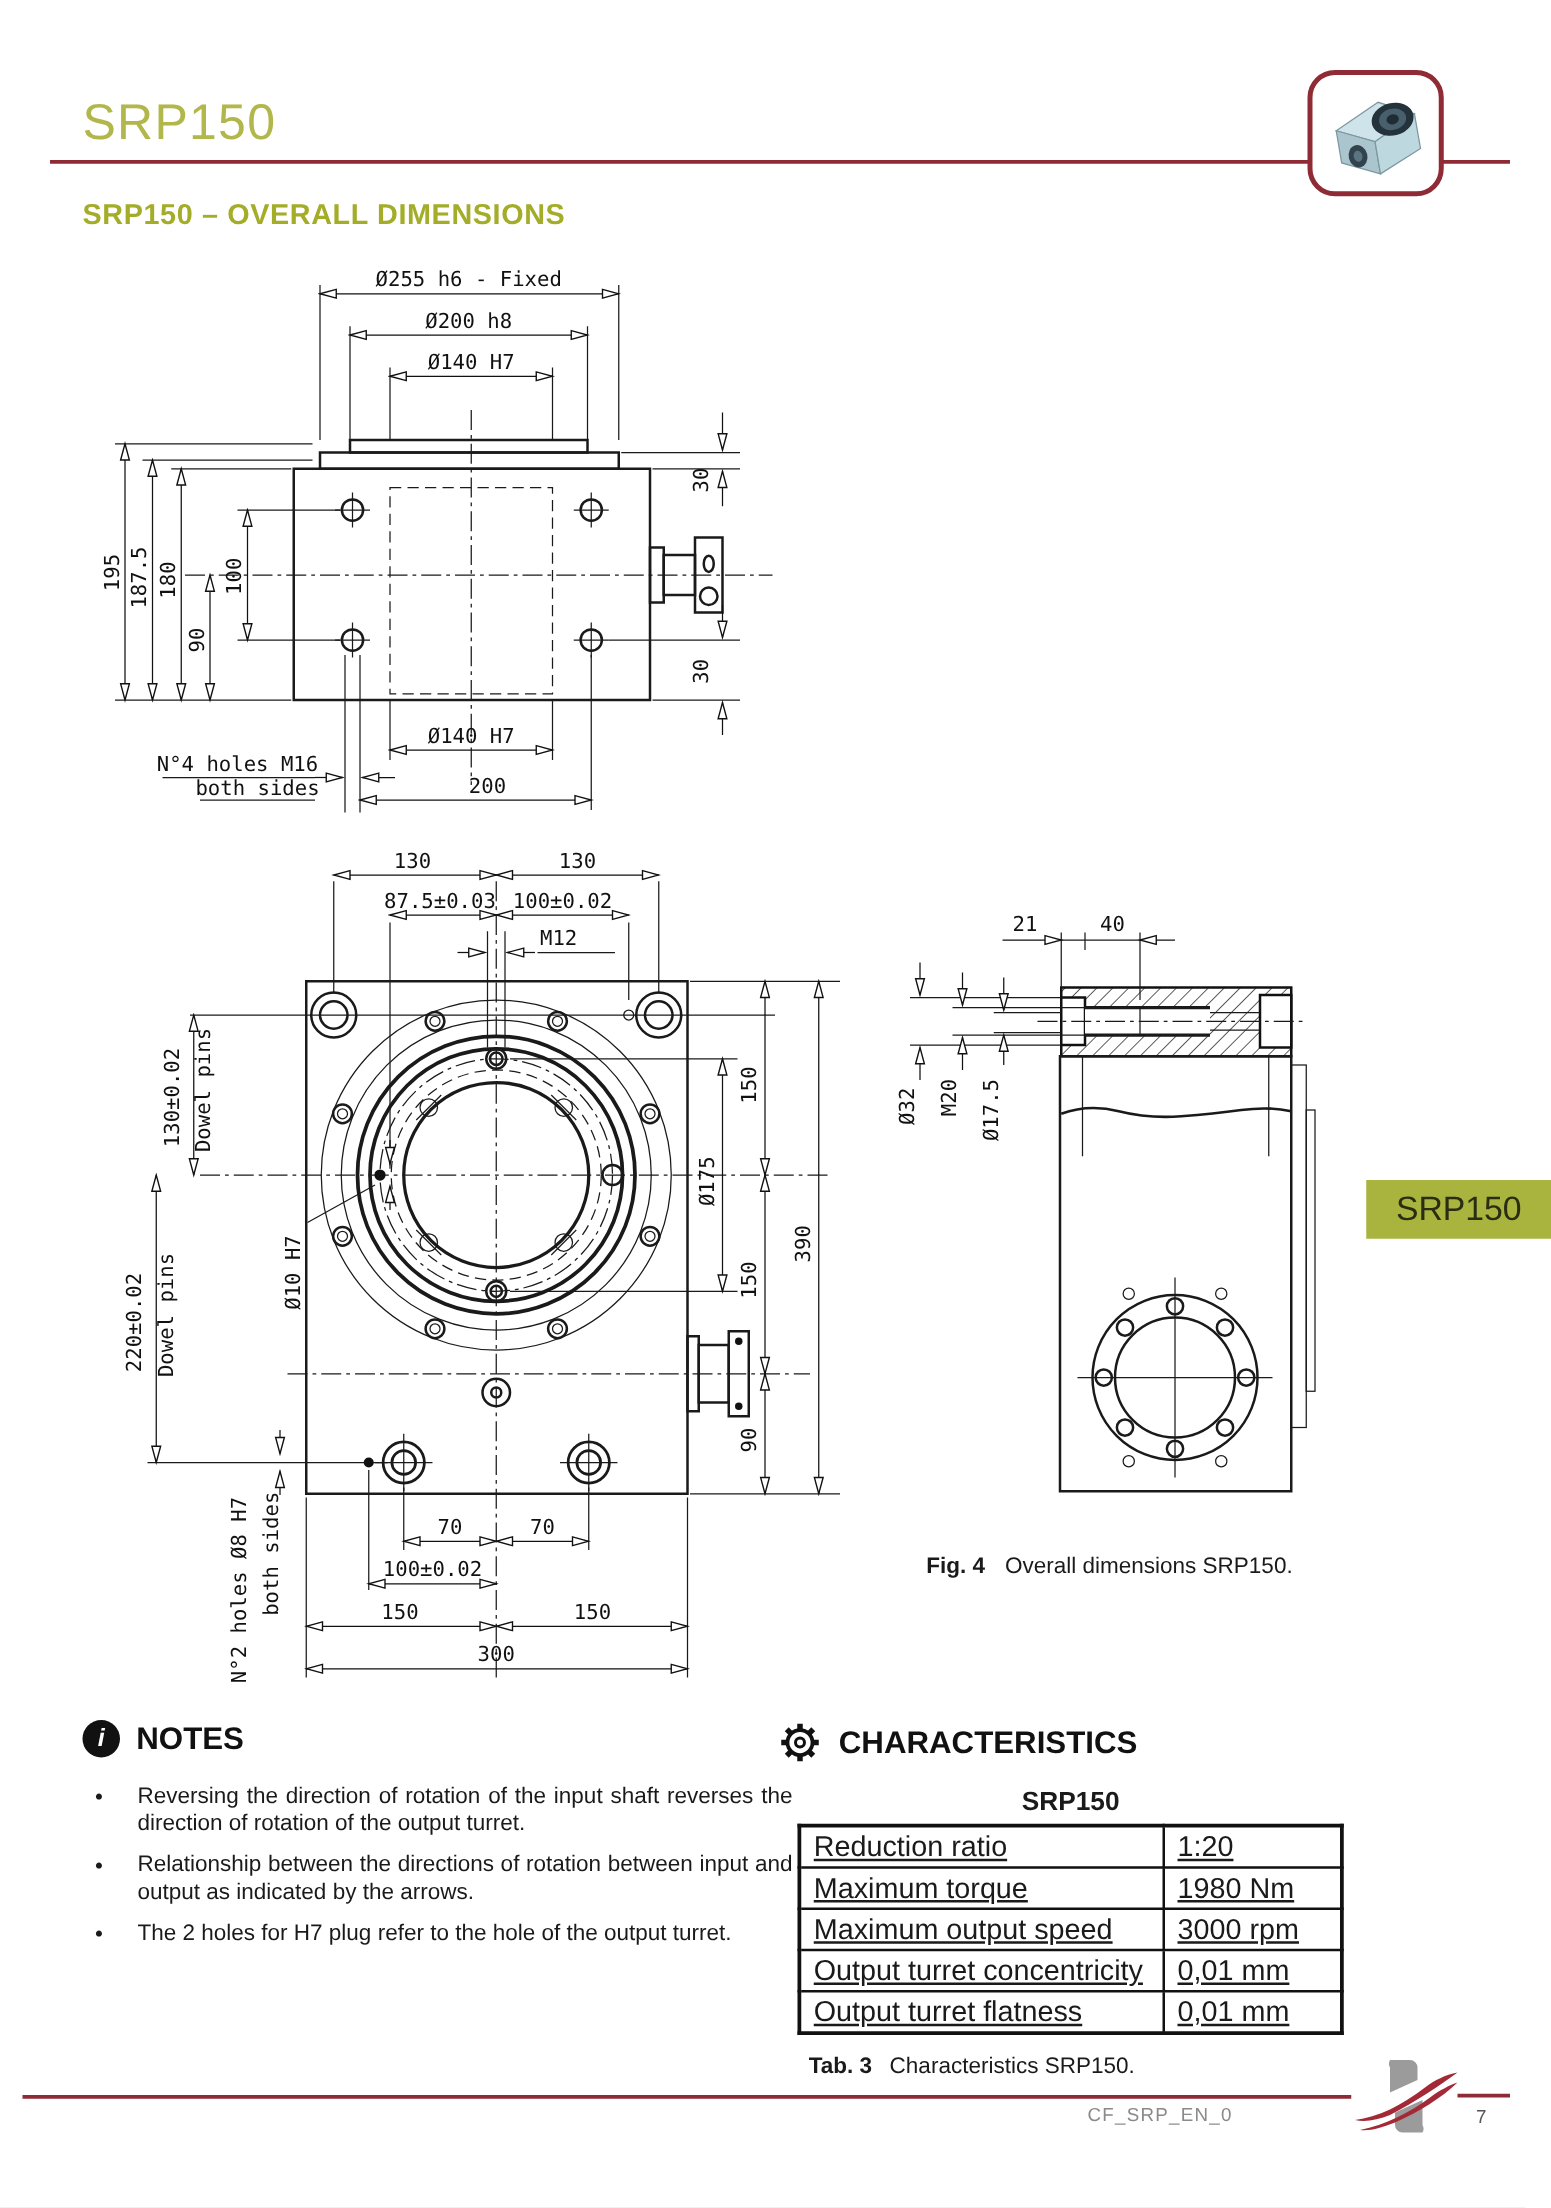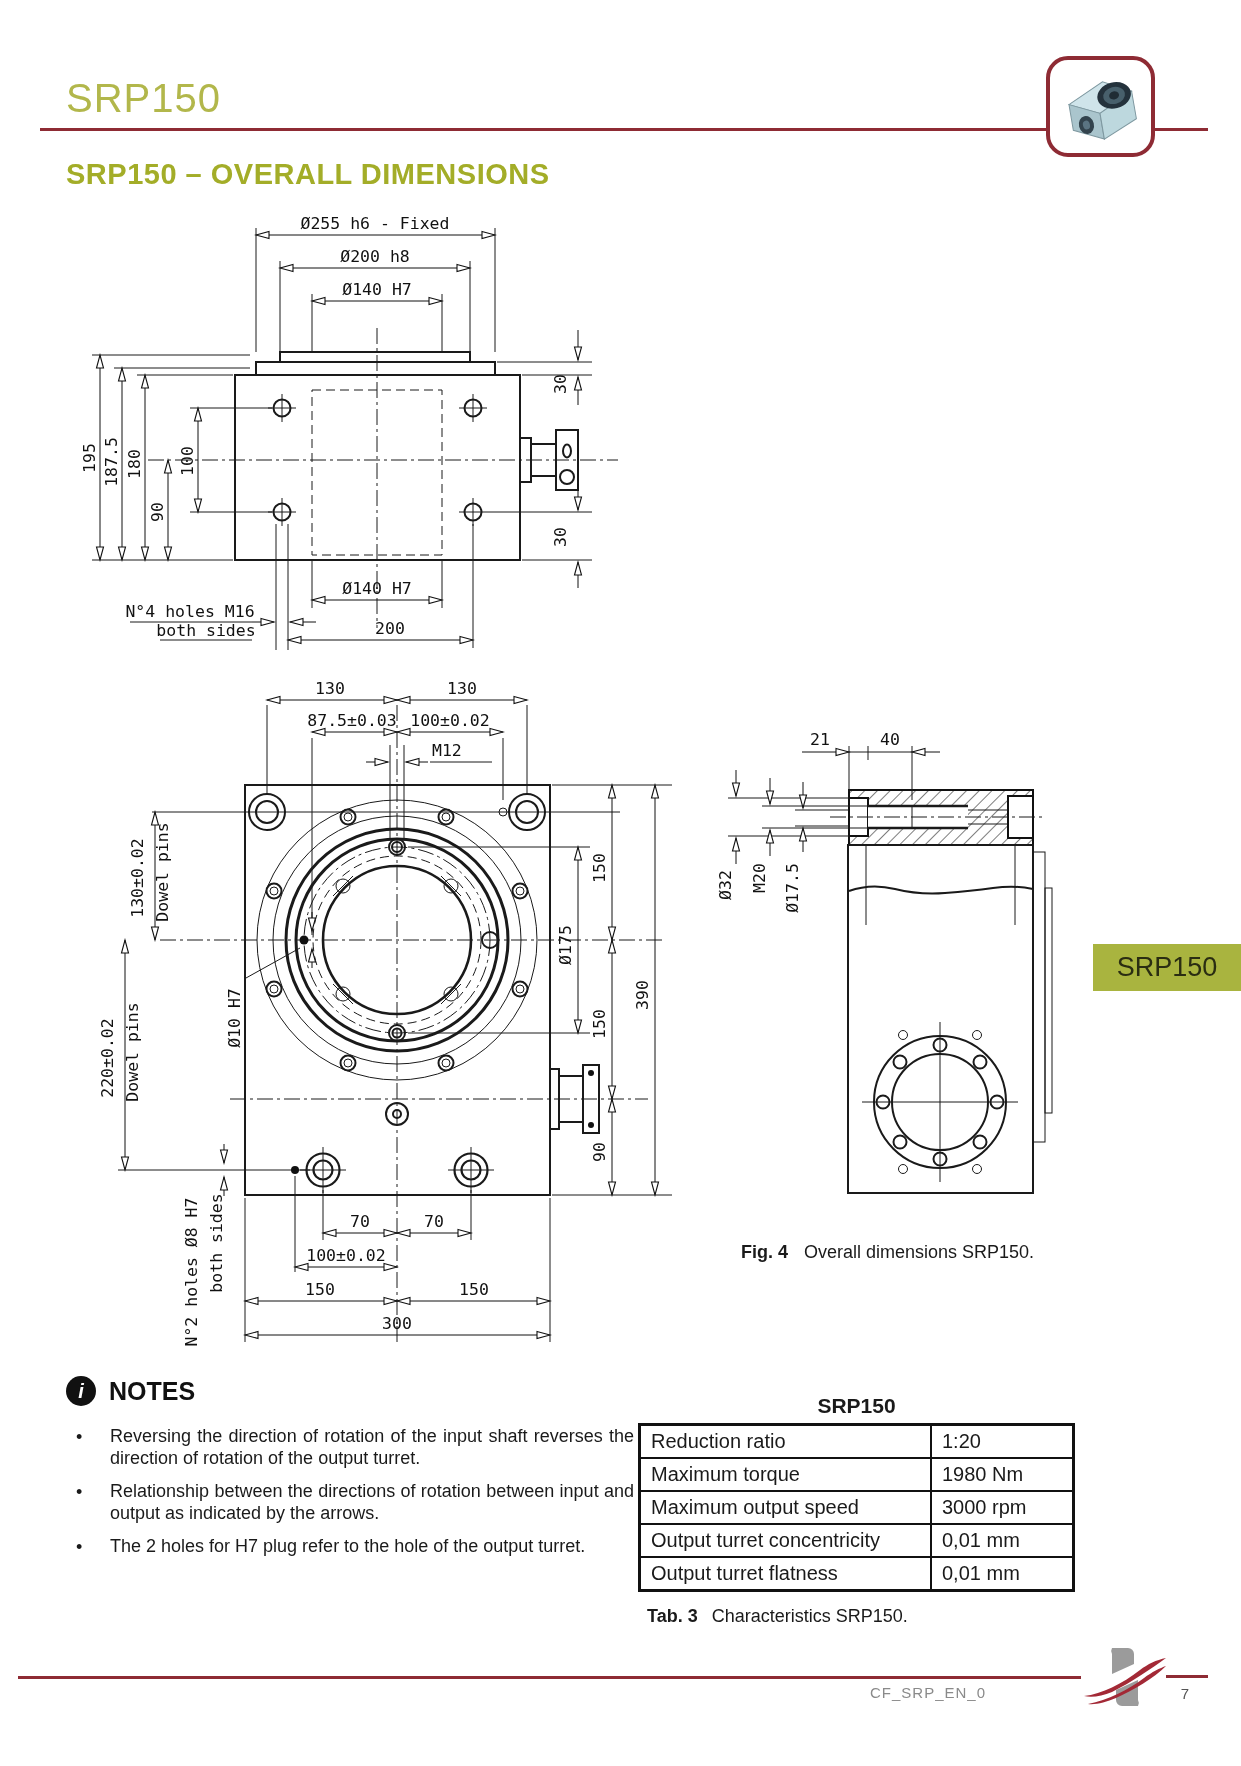--- a/index.html
+++ b/index.html
@@ -3,21 +3,21 @@
 <meta charset="utf-8">
 <style>
   html,body{margin:0;padding:0;background:#e8e8e8;}
   .page{position:relative;width:1241px;height:1766px;background:#ffffff;margin:0 auto;
         font-family:"Liberation Sans",sans-serif;color:#1a1a1a;overflow:hidden;}
   
   .header-title{position:absolute;left:66px;top:76px;font-size:40px;letter-spacing:1px;color:#b2b74b;}
   .header-rule{position:absolute;left:40px;top:128px;width:1168px;height:3px;background:#8e2b34;z-index:1;}
   .logo-box{position:absolute;left:1046px;top:56px;width:101px;height:93px;background:#fff;
             border:4px solid #8e2b34;border-radius:22px;z-index:2;display:flex;align-items:center;justify-content:center;}
-  .section-title{position:absolute;left:66px;top:158px;font-size:29px;font-weight:bold;color:#a3ad28;letter-spacing:.5px;}
+  .section-title{position:absolute;left:66px;top:158px;font-size:23px;font-weight:bold;color:#a3ad28;letter-spacing:.5px;}
   
   svg.drawings{position:absolute;left:0;top:0;width:1241px;height:1350px;z-index:0;}
   svg .ln{stroke:#1a1a1a;stroke-width:2;fill:none;}
   svg .b3{stroke-width:3;}
   svg .b26{stroke-width:2.6;}
   svg .thin{stroke:#1a1a1a;stroke-width:1;fill:none;}
   svg .dash{stroke-dasharray:9 5;}
   svg .dd{stroke-dasharray:16 4 3 4;stroke-width:1;}
   svg .dl{stroke:#111;stroke-width:1;fill:none;marker-start:url(#arr);marker-end:url(#arr);}
   svg .de{stroke:#111;stroke-width:1;fill:none;marker-end:url(#arr);}
@@ -35,21 +35,21 @@
   .info-icon{width:30px;height:30px;border-radius:50%;background:#111;color:#fff;display:flex;
              align-items:center;justify-content:center;font-size:20px;font-weight:bold;font-style:italic;}
   .notes ul{margin:20px 0 0 0;padding:0;list-style:none;}
   .notes li{position:relative;padding-left:44px;margin-bottom:11px;font-size:18px;line-height:1.22;
             text-align:justify;}
   .notes li .bullet{position:absolute;left:10px;top:1px;font-size:18px;}
   
   .chars{position:absolute;left:622px;top:1376px;width:510px;z-index:3;}
   .chars .tbl-title{width:437px;margin:18px 0 5px 16px;text-align:center;font-size:21px;font-weight:bold;}
   table.chars-tbl{border-collapse:collapse;margin-left:16px;width:437px;}
-  table.chars-tbl td{border:2px solid #111;height:31px;font-size:20px;padding:0 0 0 10px;}
+  table.chars-tbl td{border:2px solid #111;height:31px;font-size:23px;padding:0 0 0 10px;text-decoration:underline;}
   table.chars-tbl{border:3px solid #111;}
   table.chars-tbl td.val{width:130px;}
   .tab-caption{margin:14px 0 0 25px;font-size:18px;}
   .tab-caption b{margin-right:14px;}
   
   .footer-rule{position:absolute;left:18px;top:1676px;width:1063px;height:3px;background:#8e2b34;}
   .footer-rule2{position:absolute;left:1166px;top:1675px;width:42px;height:3px;background:#8e2b34;}
   .footer-code{position:absolute;left:870px;top:1684px;width:200px;text-align:left;font-size:15px;
                color:#8a8a8a;letter-spacing:1px;}
   .footer-page{position:absolute;left:1170px;top:1685px;width:30px;text-align:center;font-size:15px;color:#555;}
@@ -447,20 +447,39 @@
         <span>Relationship between the directions of rotation between input and output as indicated by the arrows.</span>
       </li>
       <li>
         <span class="bullet">•</span>
         <span>The 2 holes for H7 plug refer to the hole of the output turret.</span>
       </li>
     </ul>
   </div>
 
   <div class="chars">
+    <div class="blk-head">
+      <svg width="36" height="36" viewBox="0 0 36 36">
+        <g stroke="#111" fill="none">
+          <circle cx="18" cy="18" r="10" stroke-width="3"></circle>
+          <circle cx="18" cy="18" r="3.6" stroke-width="2.4"></circle>
+          <g stroke-width="4.4">
+            <line x1="18" y1="3" x2="18" y2="8"></line>
+              <line x1="18" y1="28" x2="18" y2="33"></line>
+            <line x1="3" y1="18" x2="8" y2="18"></line>
+              <line x1="28" y1="18" x2="33" y2="18"></line>
+            <line x1="7.4" y1="7.4" x2="10.9" y2="10.9"></line>
+              <line x1="25.1" y1="25.1" x2="28.6" y2="28.6"></line>
+            <line x1="7.4" y1="28.6" x2="10.9" y2="25.1"></line>
+              <line x1="25.1" y1="10.9" x2="28.6" y2="7.4"></line>
+          </g>
+        </g>
+      </svg>
+      <span>CHARACTERISTICS</span>
+    </div>
     <div class="tbl-title">SRP150</div>
     <table class="chars-tbl">
       <tbody>
         <tr>
           <td>Reduction ratio</td>
           <td class="val">1:20</td>
         </tr>
         <tr>
           <td>Maximum torque</td>
           <td class="val">1980 Nm</td>

